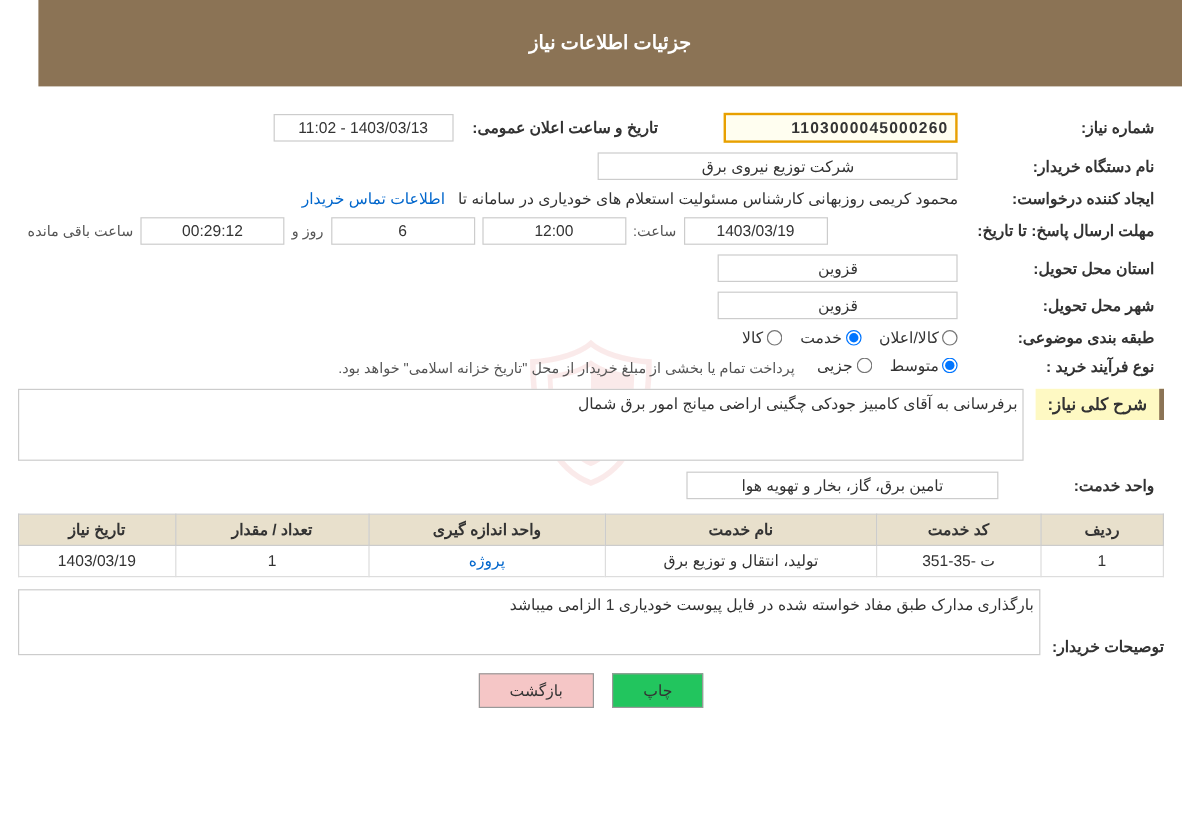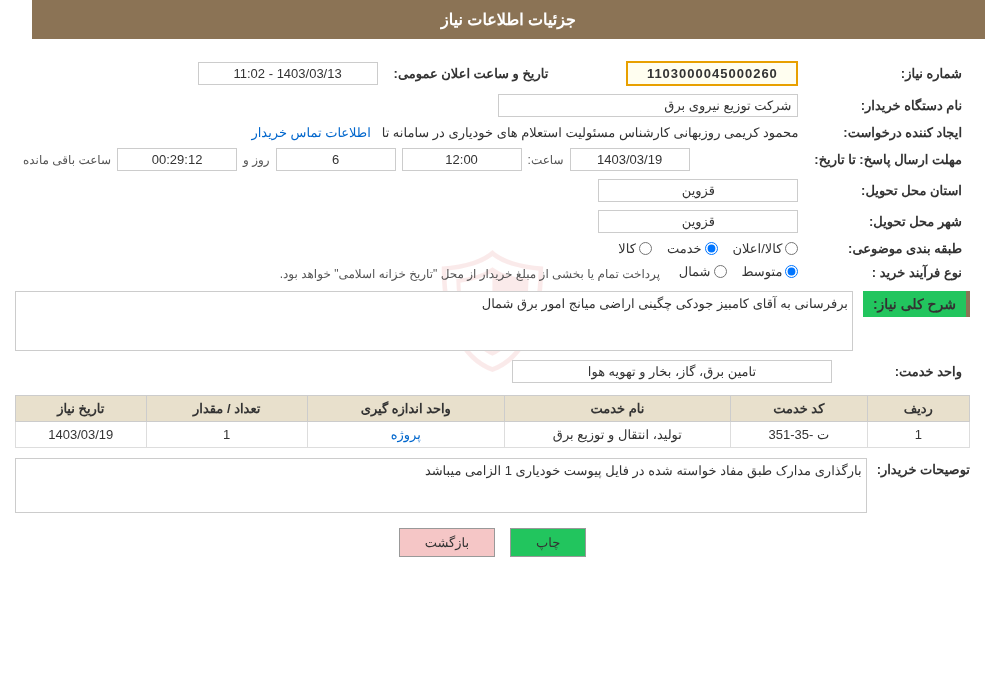--- a/index.html
+++ b/index.html
@@ -13,30 +13,30 @@
     .page-wrapper {
       max-width: 985px;
       margin: 0 auto;
       background: #fff;
       min-height: 691px;
     }
     .page-header {
       background: #8B7355;
       color: #fff;
       text-align: center;
-      padding: 10px 20px;
+      padding: 26px 20px;
       font-size: 16px;
       font-weight: bold;
       margin-left: 32px;
     }
     .content {
       padding: 10px 15px;
     }
     .section-title {
-      background: #22c55e;
+      background: #fef9c3;
       padding: 5px 10px;
       font-weight: bold;
       font-size: 14px;
       margin: 8px 0 5px 0;
       border-right: 4px solid #8B7355;
     }
     .form-table {
       width: 100%;
       border-collapse: collapse;
     }
@@ -172,32 +172,32 @@
   <div class="content watermark-container">
     <div class="watermark-shield">🛡</div>
 
     <div class="content-z">
 
       <table class="form-table" style="margin-top:8px;">
         <tbody>
             <tr>
           <td class="label-cell">شماره نیاز:</td>
           <td class="value-cell" style="width:250px;">
-            <div class="highlight-box" style="width:172px; text-align:center; font-weight:bold; letter-spacing:1px;">1103000045000260</div>
+            <div class="highlight-box" style="width:195px; text-align:right; font-weight:bold; letter-spacing:1px;">1103000045000260</div>
           </td>
           <td class="label-cell" style="text-align:left;">تاریخ و ساعت اعلان عمومی:</td>
           <td class="value-cell">
-            <div class="input-box" style="width:180px; text-align:center;">1403/03/13 - 11:02</div>
+            <div class="input-box" style="width:150px; text-align:center;">1403/03/13 - 11:02</div>
           </td>
         </tr>
 
         <tr>
           <td class="label-cell">نام دستگاه خریدار:</td>
           <td class="value-cell" colspan="3">
-            <div class="input-box" style="width:300px; ">شرکت توزیع نیروی برق</div>
+            <div class="input-box" style="width:300px; text-align:center;">شرکت توزیع نیروی برق</div>
           </td>
         </tr>
 
         <tr>
           <td class="label-cell">ایجاد کننده درخواست:</td>
           <td class="value-cell" colspan="3">
             <span>محمود کریمی روزبهانی کارشناس  مسئولیت استعلام های خودیاری در سامانه تا</span>
             &nbsp;
             <a href="#" class="link-blue">اطلاعات تماس خریدار</a>
           </td>
@@ -255,21 +255,21 @@
         <tr>
           <td class="label-cell">نوع فرآیند خرید :</td>
           <td class="value-cell" colspan="3">
             <div class="radio-group" style="display:inline-flex; margin-left:15px;">
               <div class="radio-item">
                 <input type="radio" name="purchase_type" value="mottavaset" checked="" style="">
                 <label>متوسط</label>
               </div>
               <div class="radio-item">
                 <input type="radio" name="purchase_type" value="jozi" style="">
-                <label>شمال</label>
+                <label>جزیی</label>
               </div>
             </div>
             <span style="color:#555; font-size:12px;">پرداخت تمام یا بخشی از مبلغ خریدار از محل "تاریخ خزانه اسلامی" خواهد بود.</span>
           </td>
         </tr>
       </tbody>
         </table>
 
       <div style="display:flex; align-items:flex-start; gap:10px; margin-top:6px; direction:rtl;">
         <div class="section-title" style="white-space:nowrap; margin:0;">شرح کلی نیاز:</div>
@@ -279,21 +279,21 @@
           </div>
         </div>
       </div>
 
 
       <table class="form-table" style="margin-top:5px;">
         <tbody>
             <tr>
           <td class="label-cell">واحد خدمت:</td>
           <td class="value-cell">
-            <div class="input-box" style="width:320px; text-align:center;">تامین برق، گاز، بخار و تهویه هوا</div>
+            <div class="input-box" style="width:260px; text-align:center;">تامین برق، گاز، بخار و تهویه هوا</div>
           </td>
         </tr>
       </tbody>
         </table>
 
       <table class="data-table" style="margin-top:8px;">
         <thead>
           <tr>
             <th><span>ردیف</span></th>
             <th><span>کد خدمت</span></th>
@@ -309,21 +309,21 @@
             <td>ت -35-351</td>
             <td>تولید، انتقال و توزیع برق</td>
             <td style="color:#0066cc;">پروژه</td>
             <td>1</td>
             <td>1403/03/19</td>
           </tr>
         </tbody>
       </table>
 
       <div style="display:flex; align-items:flex-start; gap:10px; margin-top:10px; direction:rtl;">
-        <div style="white-space:nowrap; font-weight:bold; padding-top:4px;">توصیحات خریدار:</div>
+        <div style="white-space:nowrap; font-weight:bold; padding-top:4px;margin-top:36px;">توصیحات خریدار:</div>
         <div style="flex:1;">
           <div class="description-box" style="min-height:55px;">
             <span>بارگذاری مدارک طبق مفاد خواسته شده در فایل پیوست خودیاری 1 الزامی میباشد</span>
           </div>
         </div>
       </div>
 
       <div class="btn-row">
         <button class="btn btn-print">چاپ</button>
         <button class="btn btn-back">بازگشت</button>

